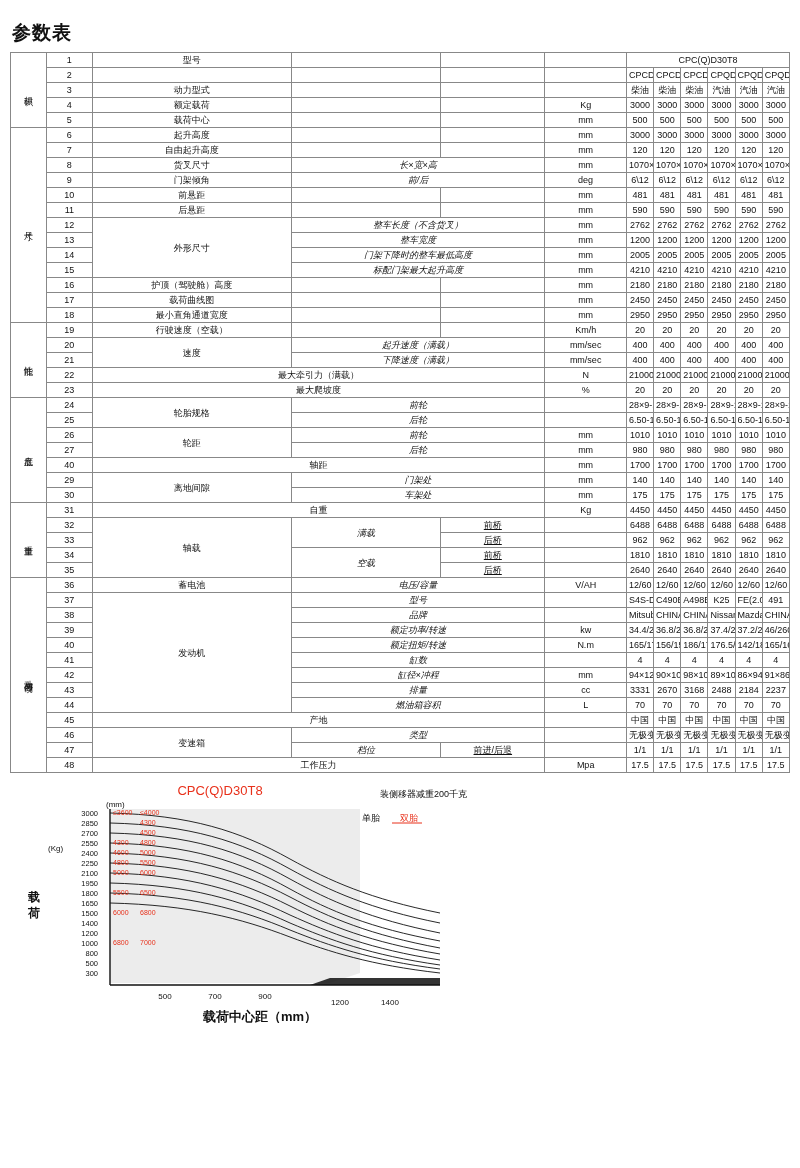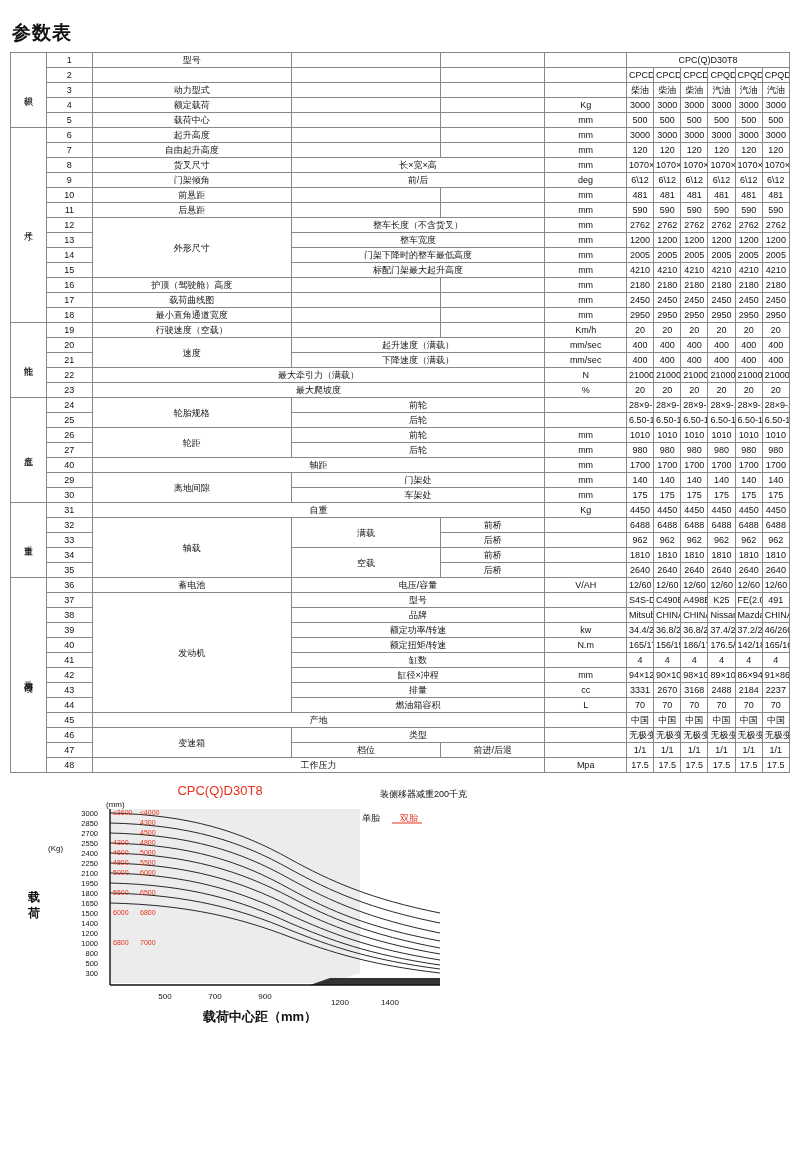--- a/index.html
+++ b/index.html
@@ -38,22 +38,22 @@
   td.grp {
     width: 16px;
     font-size: 9px;
     letter-spacing: 1px;
     writing-mode: vertical-rl;
     text-orientation: upright;
     padding: 2px 0;
   }
   td.num { width: 20px; }
   td.name { width: 88px; text-align: left; padding-left: 4px; }
-  td.sub1 { width: 66px; text-align: left; padding-left: 3px; }
-  td.sub2 { width: 46px; text-align: left; padding-left: 3px; }
+  td.sub1 { width: 66px; text-align: left; padding-left: 3px; font-style: italic; }
+  td.sub2 { width: 46px; text-align: left; padding-left: 3px; text-decoration: underline; }
   td.unit { width: 36px; }
   td.val { width: 72px; }
   td.head-model { font-weight: normal; }
 
   .notes {
     font-size: 9.5px;
     margin: 6px 0 0 2px;
     line-height: 15px;
   }
 

